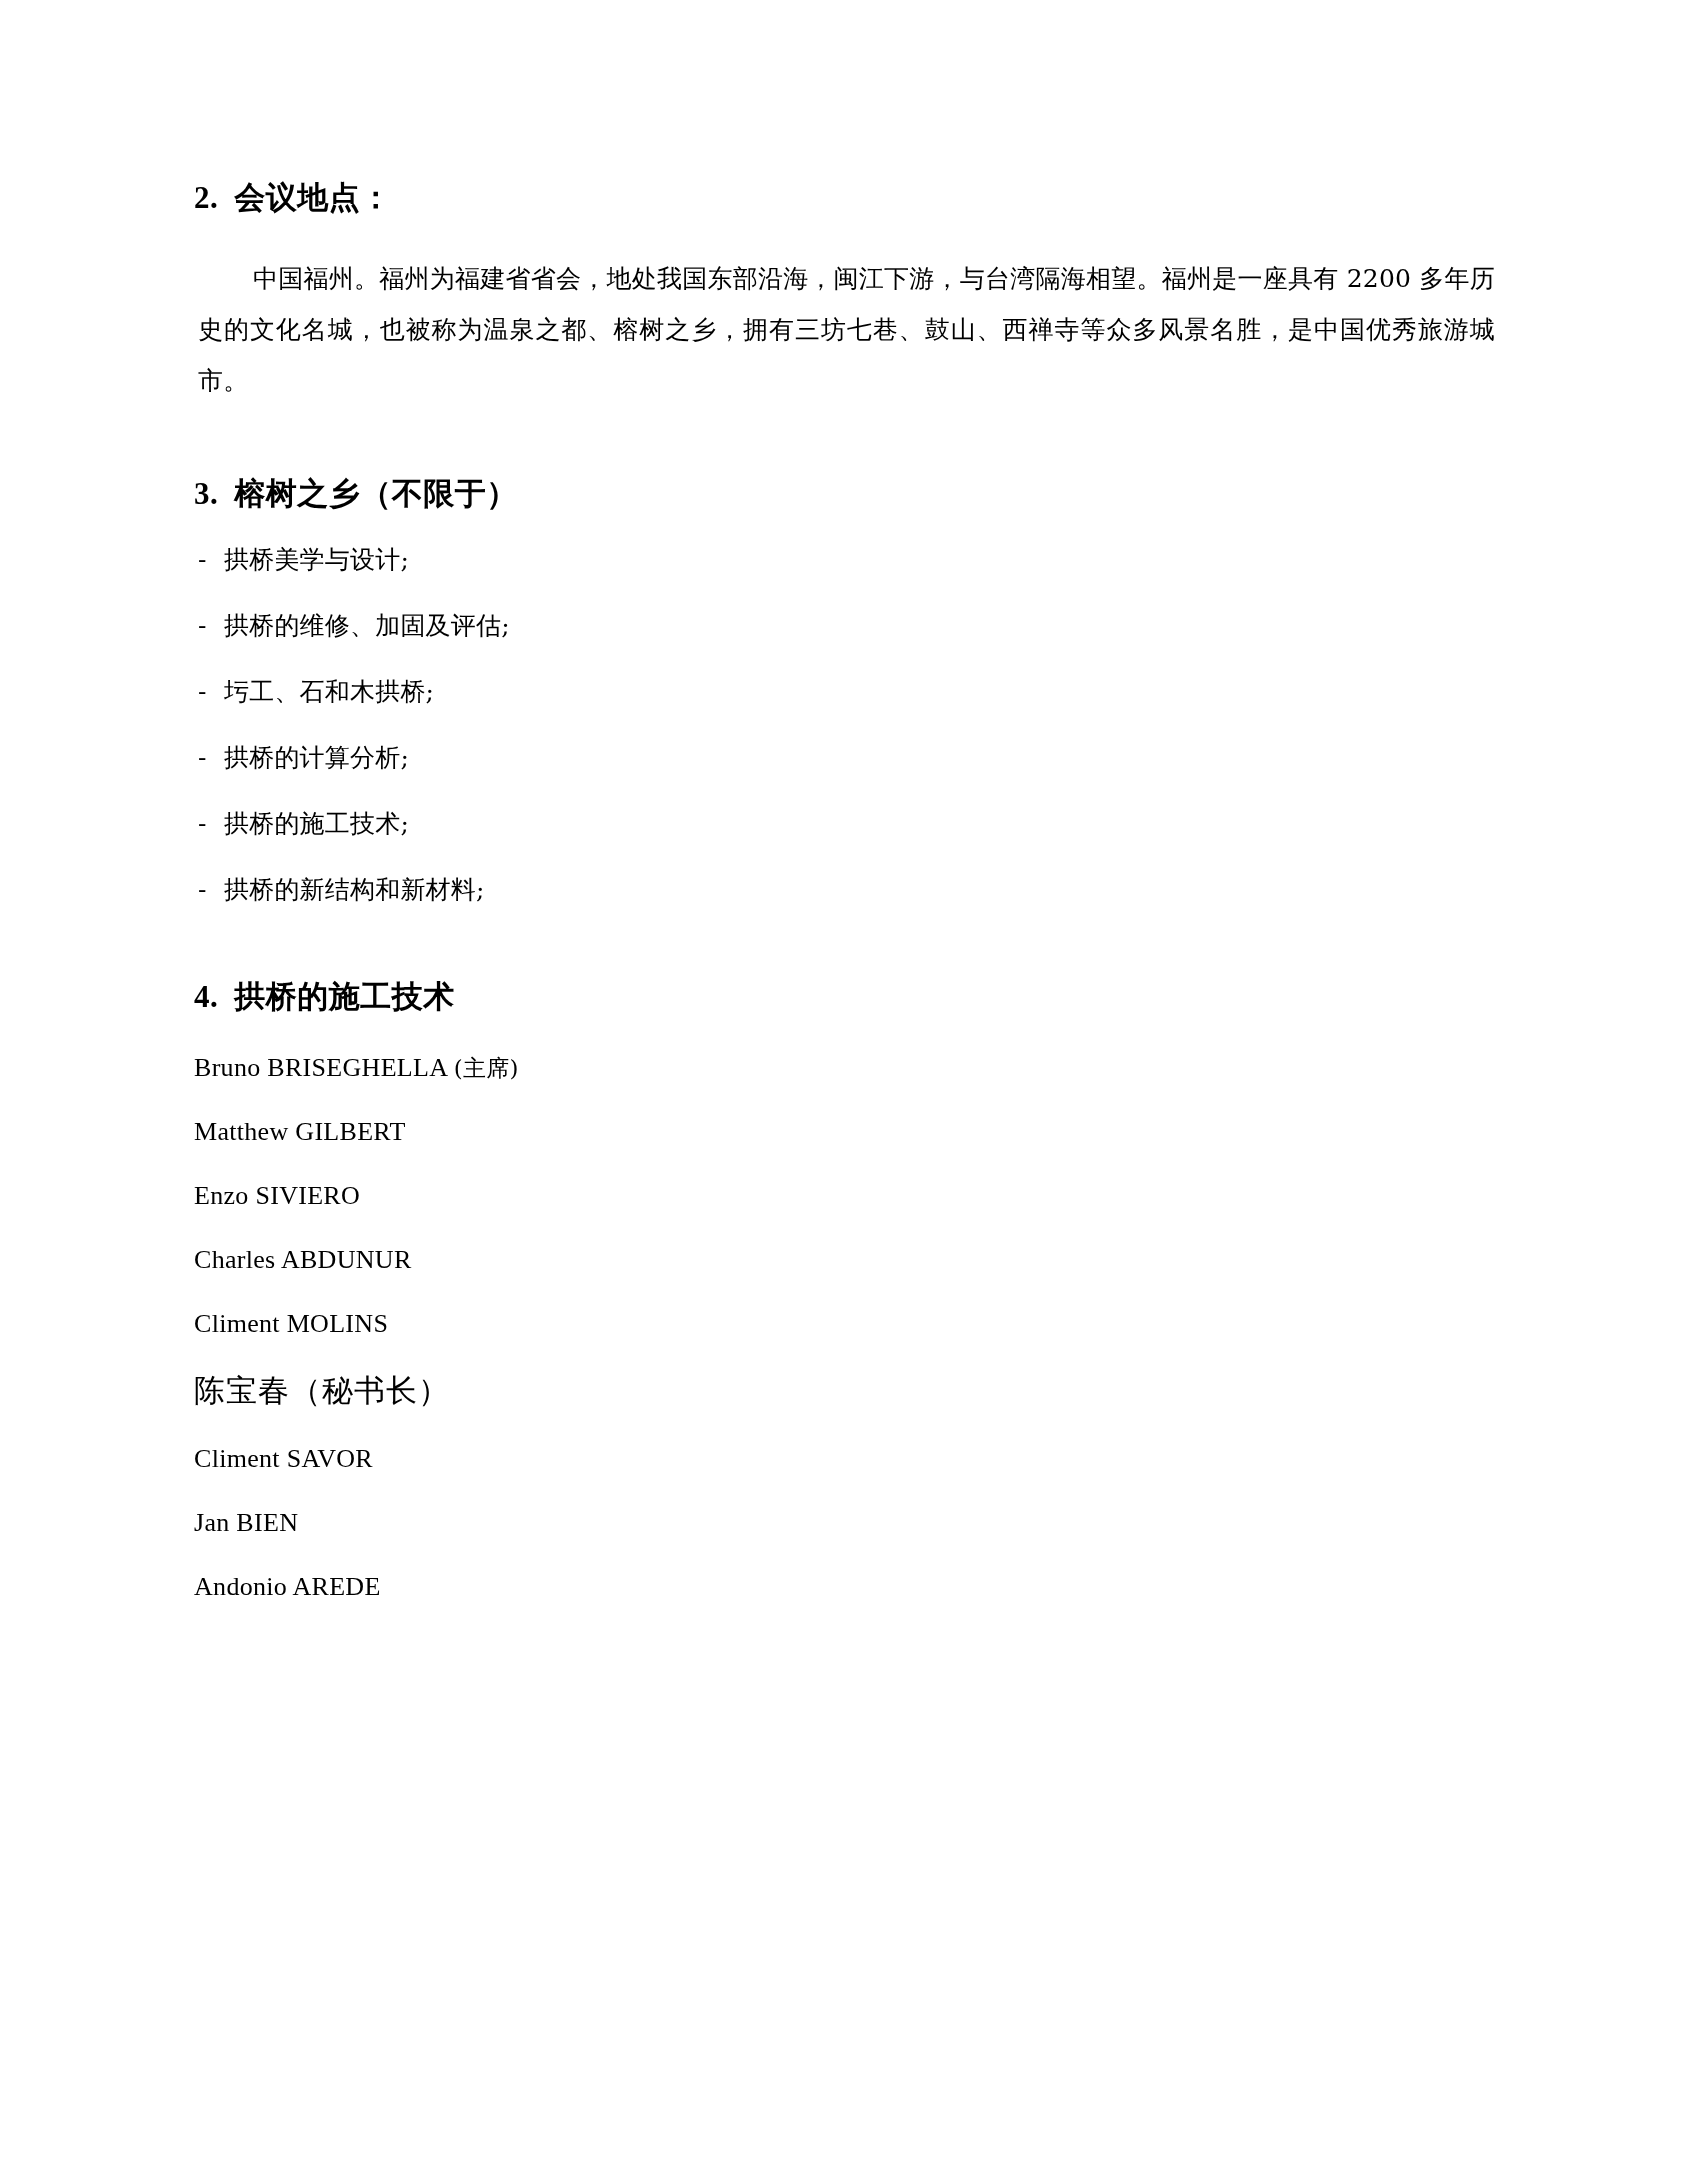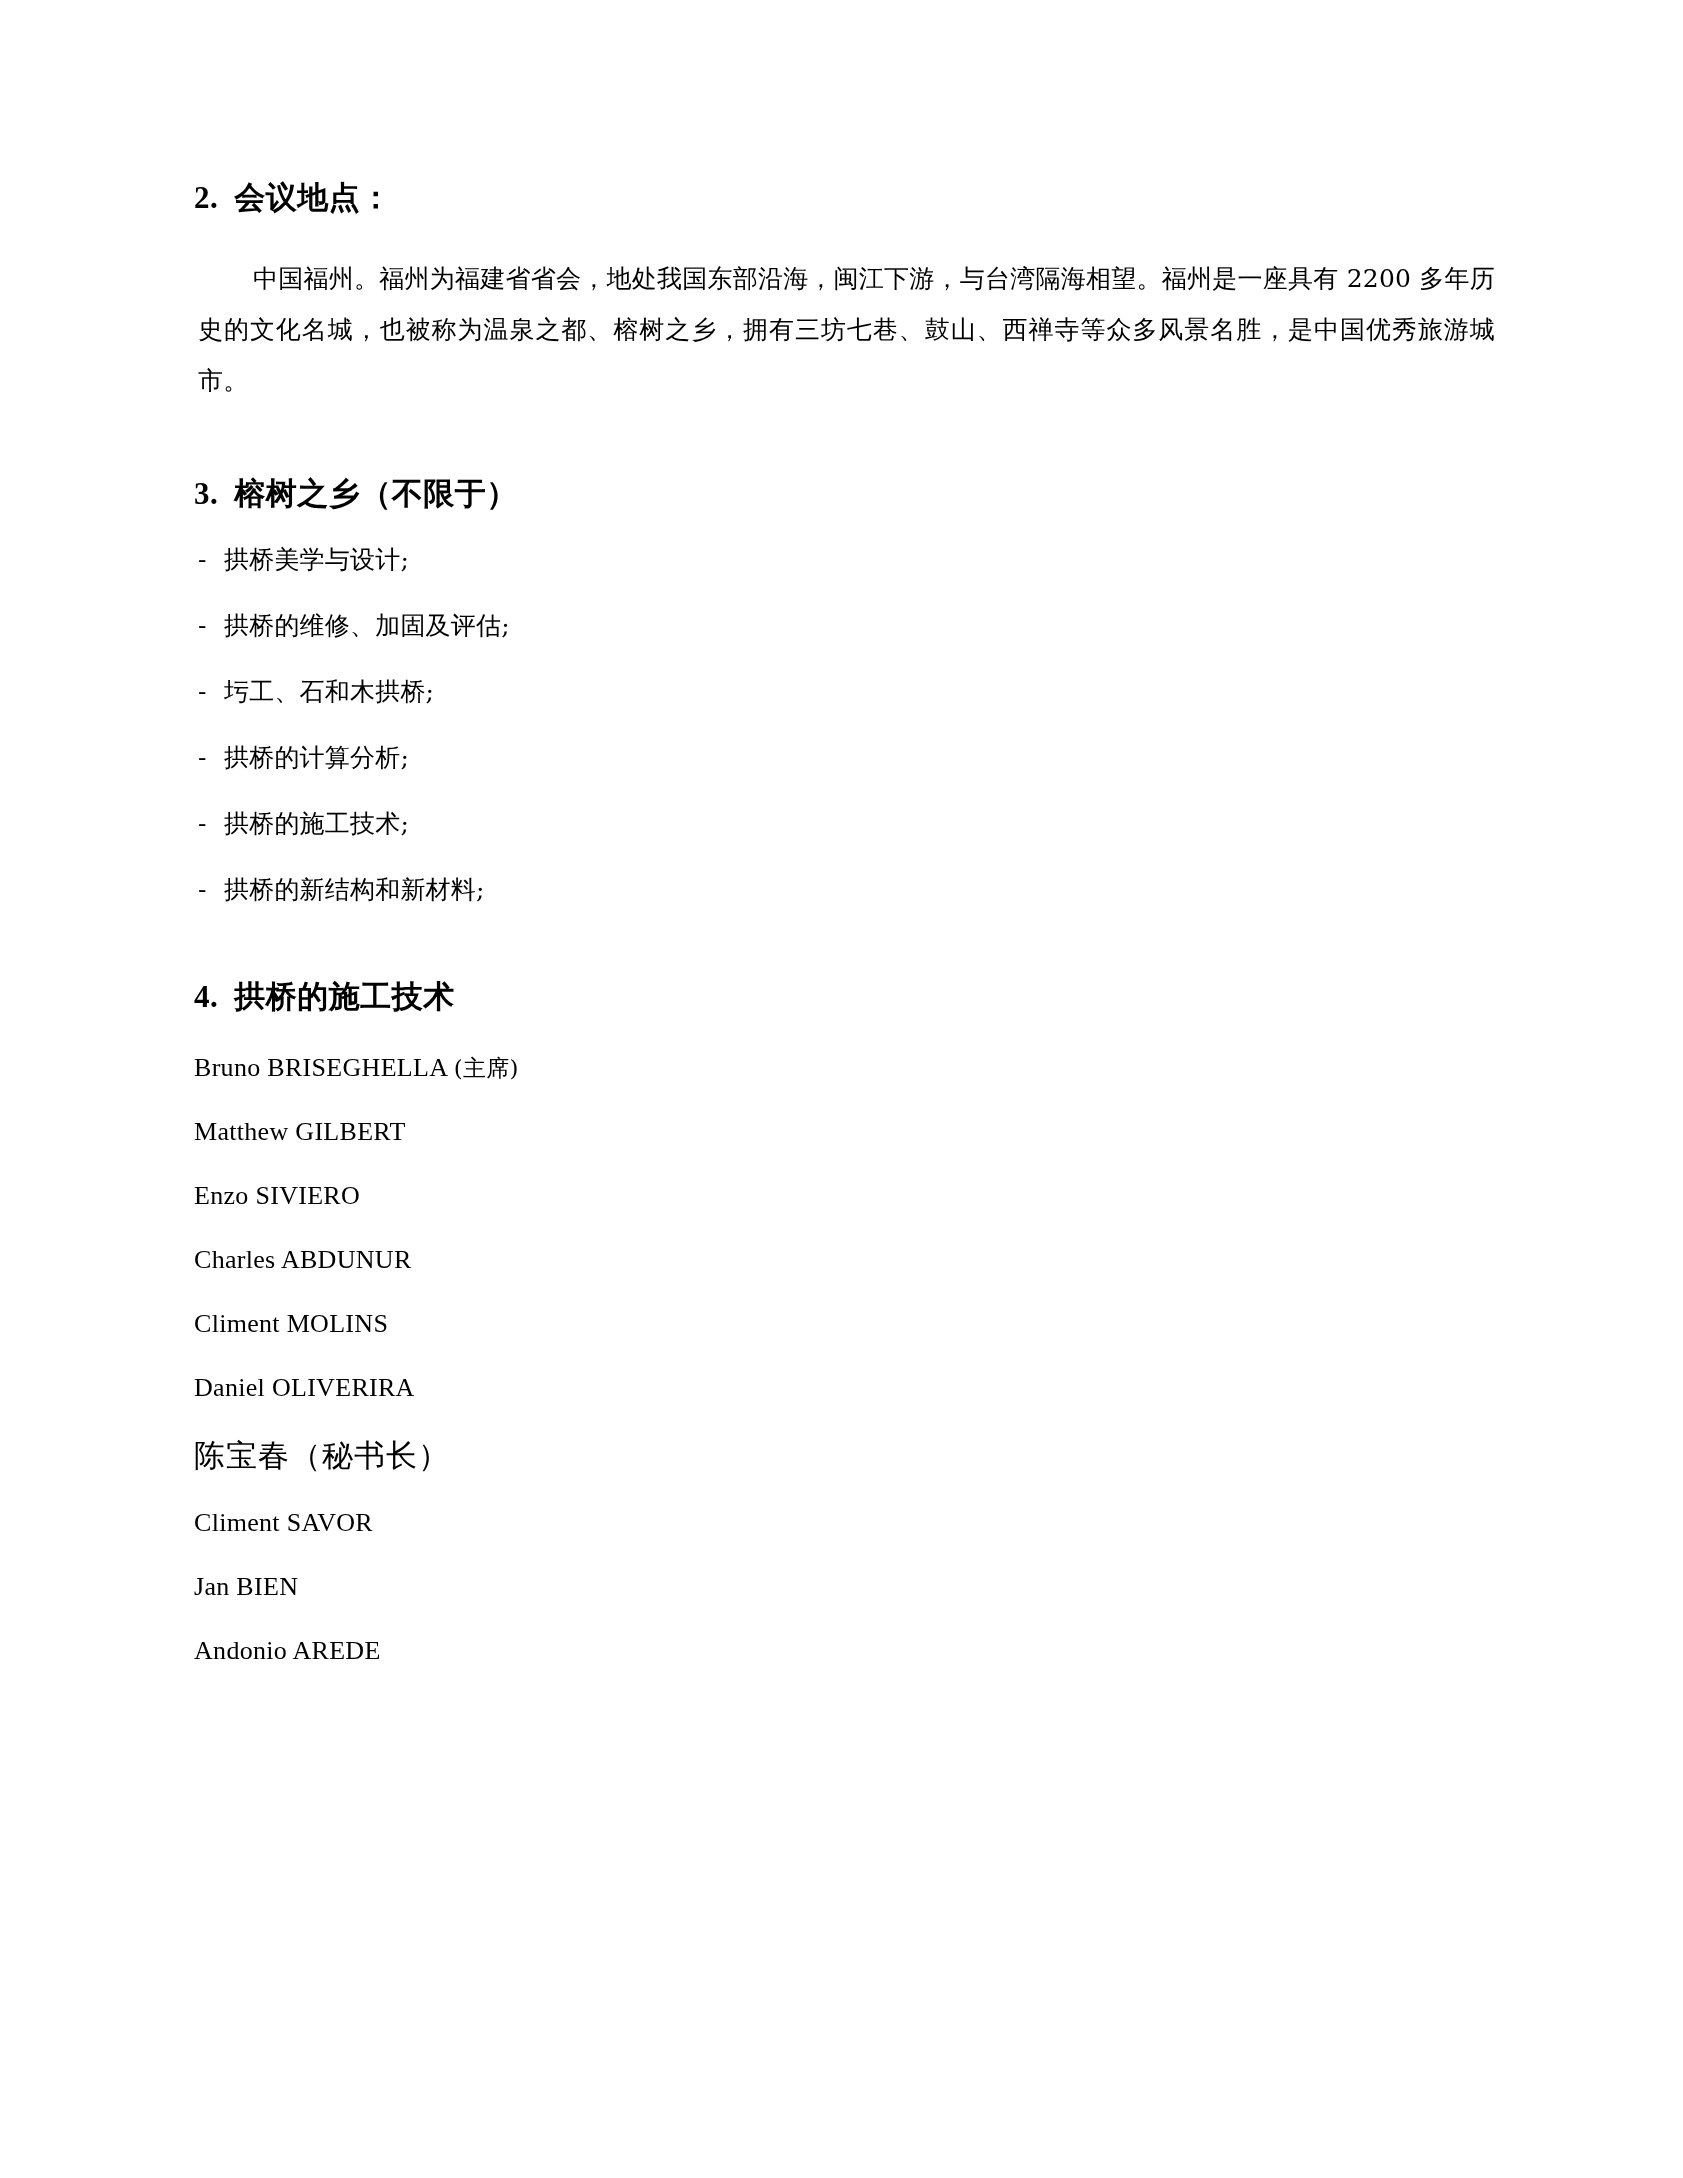--- a/index.html
+++ b/index.html
@@ -123,21 +123,20 @@
   <h2 class="section-heading heading-block-3">
     <span class="num">4.</span>
     <span>拱桥的施工技术</span>
   </h2>
   <ul class="committee-list">
     <li><span>Bruno BRISEGHELLA</span> <span class="role">(主席)</span></li>
     <li><span>Matthew GILBERT</span></li>
     <li><span>Enzo SIVIERO</span></li>
     <li><span>Charles ABDUNUR</span></li>
     <li><span>Climent MOLINS</span></li>
-    <li><span>Daniel OLIVERIRA</span></li>
     <li class="cn"><span>陈宝春（秘书长）</span></li>
     <li><span>Climent SAVOR</span></li>
     <li><span>Jan BIEN</span></li>
     <li><span>Andonio AREDE</span></li>
   </ul>
 
 </div>
 
 
 </body></html>

